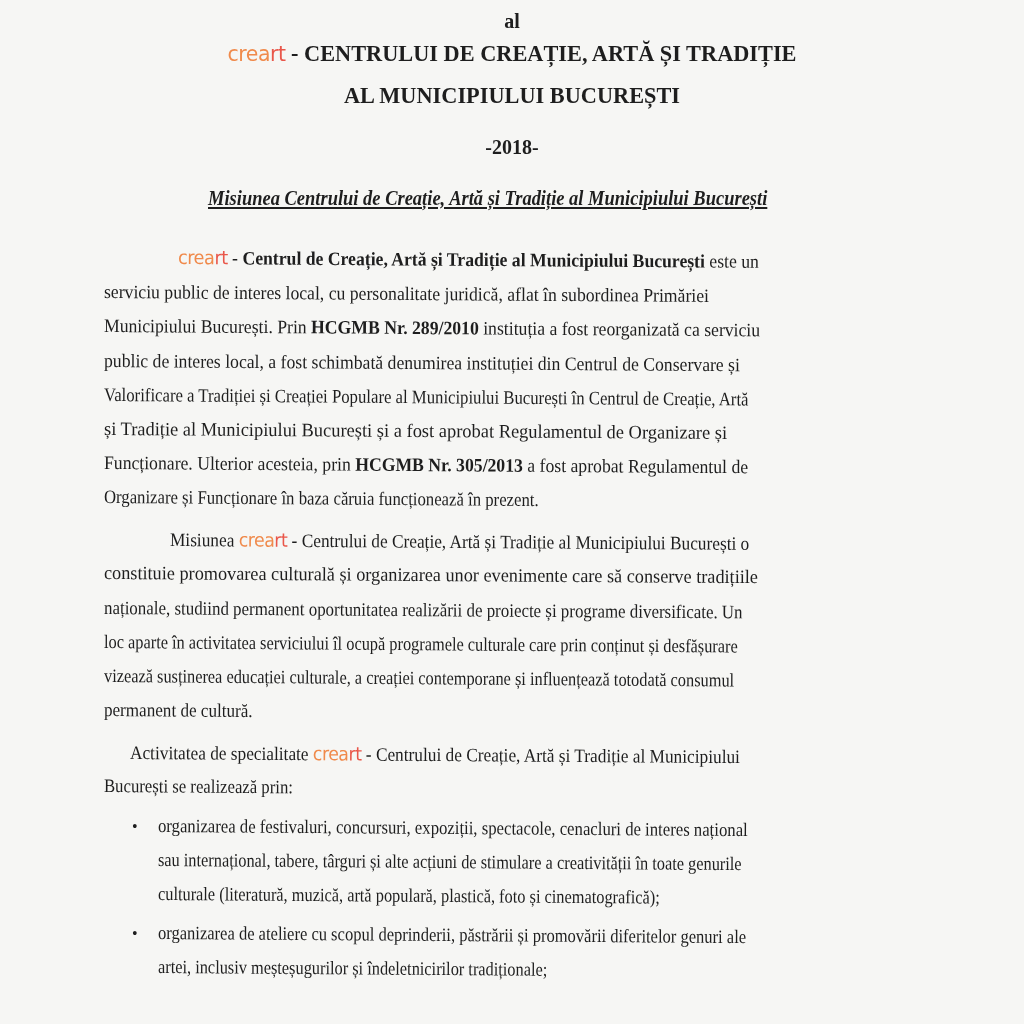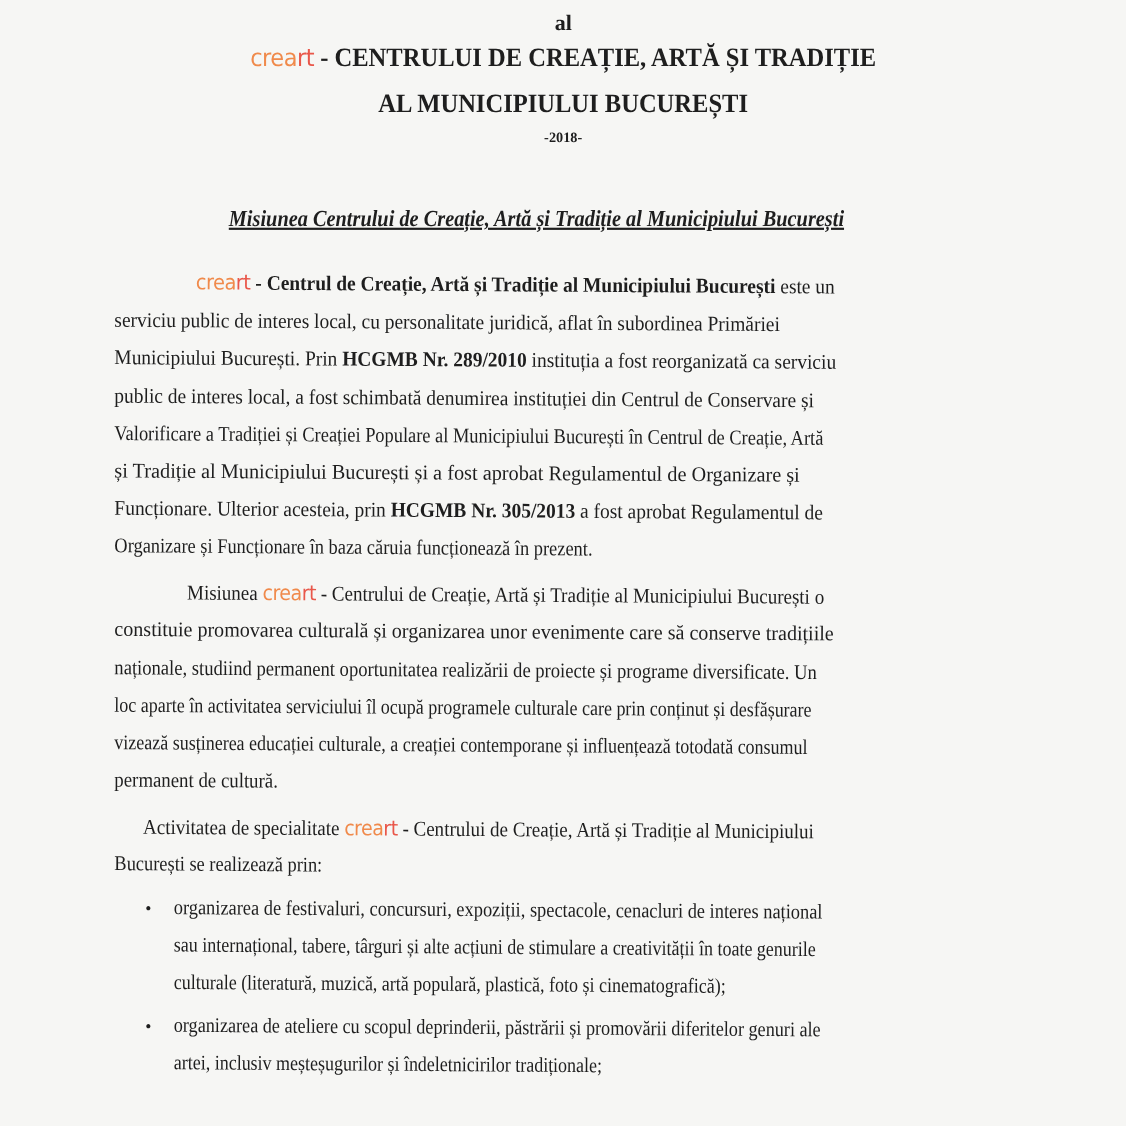--- a/index.html
+++ b/index.html
@@ -16,21 +16,21 @@
     font-family:"DejaVu Sans", "Liberation Sans", sans-serif;
     font-weight:normal;
     letter-spacing:-0.5px;
     color:#f08a4b;
   }
   .logo .rt { color:#e9574a; }
   .h-al { top:10px; font-size:20px; }
   .h-title { top:40px; font-size:24px; transform:scaleX(0.93); }
   .h-title .logo { font-size:22px; }
   .h-sub { top:82px; font-size:24px; transform:scaleX(0.93); }
-  .h-year { top:117px; font-size:13px; }
+  .h-year { top:136px; font-size:20px; }
   .mission-heading {
     position:absolute; left:208px; top:186px;
     font-size:21px; font-style:italic; font-weight:bold; text-decoration:underline;
     transform:scaleX(0.88); transform-origin:left center; white-space:nowrap;
   }
   .line {
     position:absolute; font-size:19px; white-space:nowrap;
     transform-origin:left center;
   }
   .b { font-weight:bold; }

